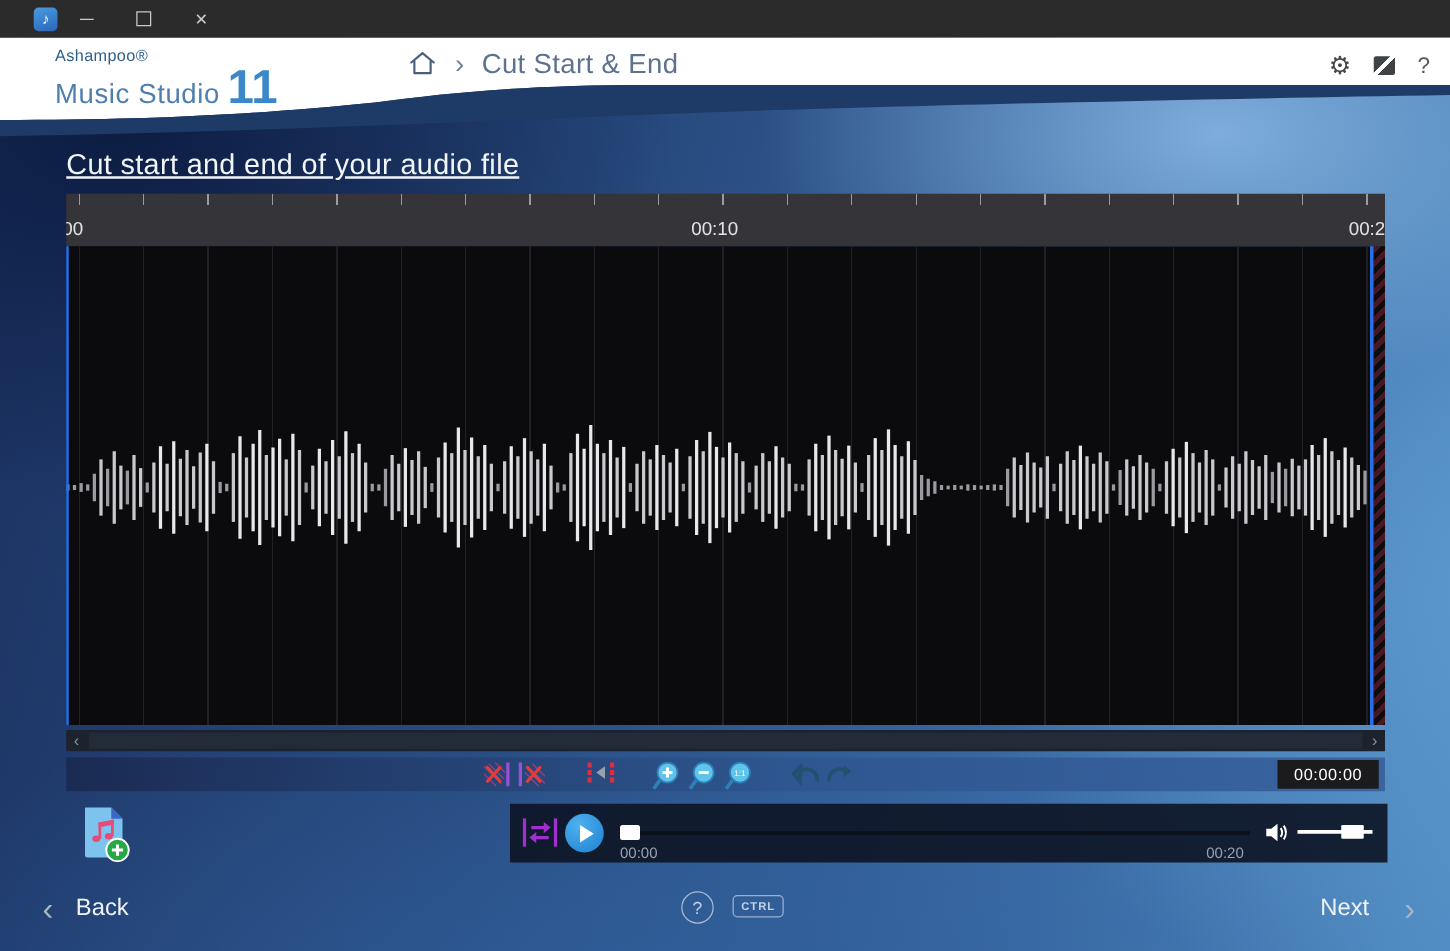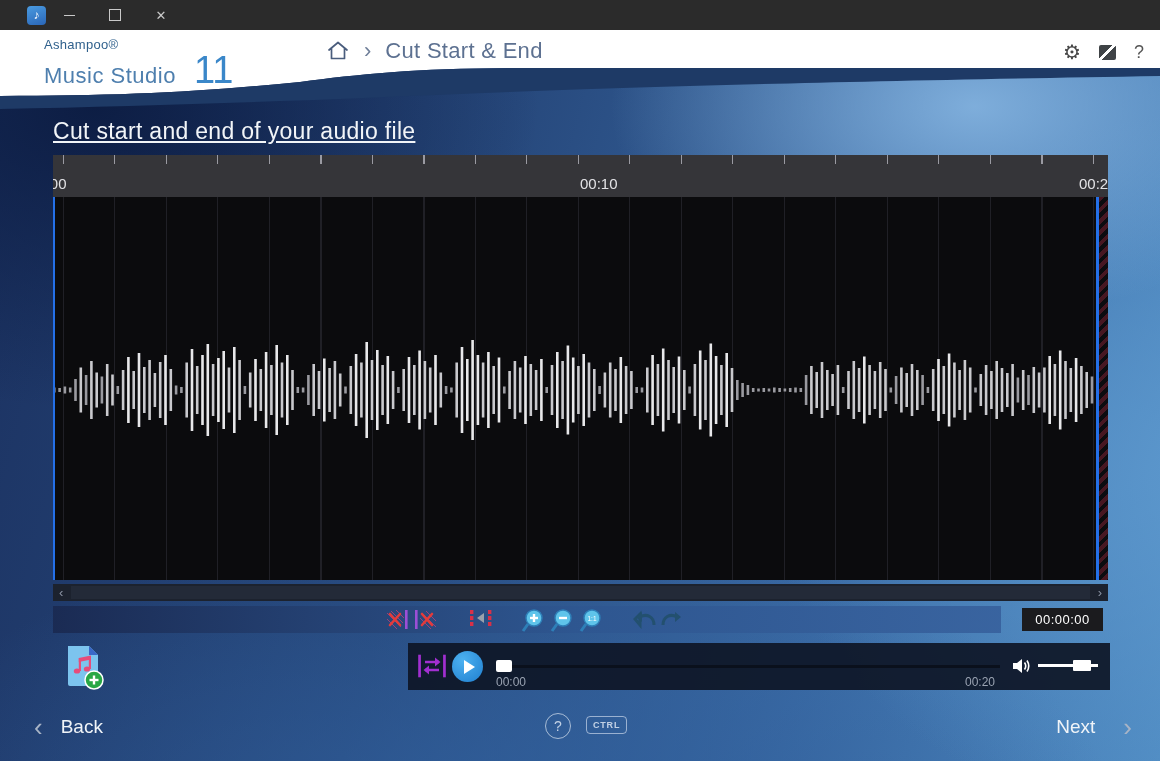--- a/index.html
+++ b/index.html
@@ -18,48 +18,48 @@
     color:#fff;font-size:12px;line-height:19px;text-align:center;}
   .app-title{color:#cfcfcf;font-size:13px;margin-left:10px;flex:1;}
   .winbtn{width:46px;height:30px;display:flex;align-items:center;justify-content:center;color:#c9c9c9;font-size:13px;}
   .minbar{width:11px;height:1px;background:#c9c9c9;}
   .maxbox{width:10px;height:10px;border:1px solid #c9c9c9;}
   
   .header-wave{position:absolute;left:0;top:30px;width:1160px;height:80px;pointer-events:none;}
   .logo{position:absolute;left:44px;top:38px;line-height:1;}
   .logo .brand{font-size:13px;color:#2f608c;letter-spacing:.3px;}
   .logo .product{font-size:22px;font-weight:300;color:#4e7fae;letter-spacing:.5px;}
-  .logo .version{font-size:38px;font-weight:400;color:#3a87c9;margin-left:18px;}
+  .logo .version{font-size:38px;font-weight:700;color:#3a87c9;margin-left:6px;}
   .breadcrumb{position:absolute;left:326px;top:38px;display:flex;align-items:center;gap:14px;}
   .crumb-sep{color:#6f7f99;font-size:22px;font-weight:300;}
   .crumb-label{color:#5d7191;font-size:22px;font-weight:300;letter-spacing:.3px;}
   .header-icons{position:absolute;right:16px;top:40px;display:flex;align-items:center;gap:18px;}
   .gear{color:#474747;font-size:20px;}
   .feedback{width:17px;height:15px;border-radius:2px;background:linear-gradient(135deg,#3f4346 42%,#ffffff 42% 56%,#3f4346 56%);}
   .help-q{color:#555;font-size:18px;font-weight:400;}
   
   .heading{position:absolute;left:53px;top:118px;color:#f2f5f8;font-size:23px;font-weight:300;letter-spacing:.3px;text-decoration:underline;}
   .ruler{position:absolute;left:53px;top:155px;width:1055px;height:42px;background:#353539;overflow:hidden;}
   .ruler .ticks{position:absolute;left:10px;top:0;width:100%;height:9px;
     background:repeating-linear-gradient(90deg,#9a9aa2 0 1px,transparent 1px 51.5px);}
   .rlabel{position:absolute;bottom:5px;color:#e3e3e6;font-size:15px;}
-  .rlabel.l0{left:-24px;} .rlabel.l1{left:500px;margin-left:27px;} .rlabel.l2{left:1026px;}
+  .rlabel.l0{left:-24px;} .rlabel.l1{left:500px;} .rlabel.l2{left:1026px;}
   .wave-area{position:absolute;left:53px;top:197px;width:1055px;height:383px;background:#0b0b0d;}
   .wave-grid{position:absolute;left:10px;top:0;width:1034px;height:100%;
     background:repeating-linear-gradient(90deg,#202026 0 1px,transparent 1px 51.5px);}
   #wave-svg{position:absolute;left:0;top:0;}
   .marker-start{position:absolute;left:0;top:0;width:2px;height:100%;background:#2470e8;}
   .marker-end{position:absolute;left:1043px;top:0;width:3px;height:100%;background:#2470e8;}
   .marker-end-hatch{position:absolute;left:1046px;top:0;width:9px;height:100%;
     background:repeating-linear-gradient(135deg,#471722 0 4px,#0c0c10 4px 8px);}
   .hscroll{position:absolute;left:53px;top:584px;width:1055px;height:17px;background:#1c222e;display:flex;align-items:center;justify-content:space-between;}
   .hscroll .arr{color:#8a93a3;font-size:13px;padding:0 6px;line-height:17px;}
   .hscroll .thumb{flex:1;height:13px;margin:0 2px;background:#232a38;}
   
-  .toolstrip{position:absolute;left:53px;top:606px;width:948px;height:27px;
+  .toolstrip{position:absolute;left:53px;top:606px;width:1055px;height:27px;
     background:linear-gradient(90deg,rgba(26,42,82,.95),rgba(46,86,144,.95) 55%,rgba(56,98,158,.95));}
   .tool{position:absolute;top:3px;}
   .timebox{position:absolute;left:969px;top:2px;width:81px;height:23px;background:#1b1b1e;color:#fff;
     font-size:13px;display:flex;align-items:center;justify-content:center;letter-spacing:.5px;}
   
   .player{position:absolute;left:408px;top:643px;width:702px;height:47px;background:rgba(14,22,38,.92);}
   .loop-icon{position:absolute;left:10px;top:10px;}
   .play-btn{position:absolute;left:44px;top:8px;width:31px;height:31px;border-radius:50%;
     background:radial-gradient(circle at 35% 30%,#4db1f0,#1f7fd0);display:flex;align-items:center;justify-content:center;}
   .play-tri{width:0;height:0;border-left:11px solid #fff;border-top:7px solid transparent;border-bottom:7px solid transparent;margin-left:3px;}

